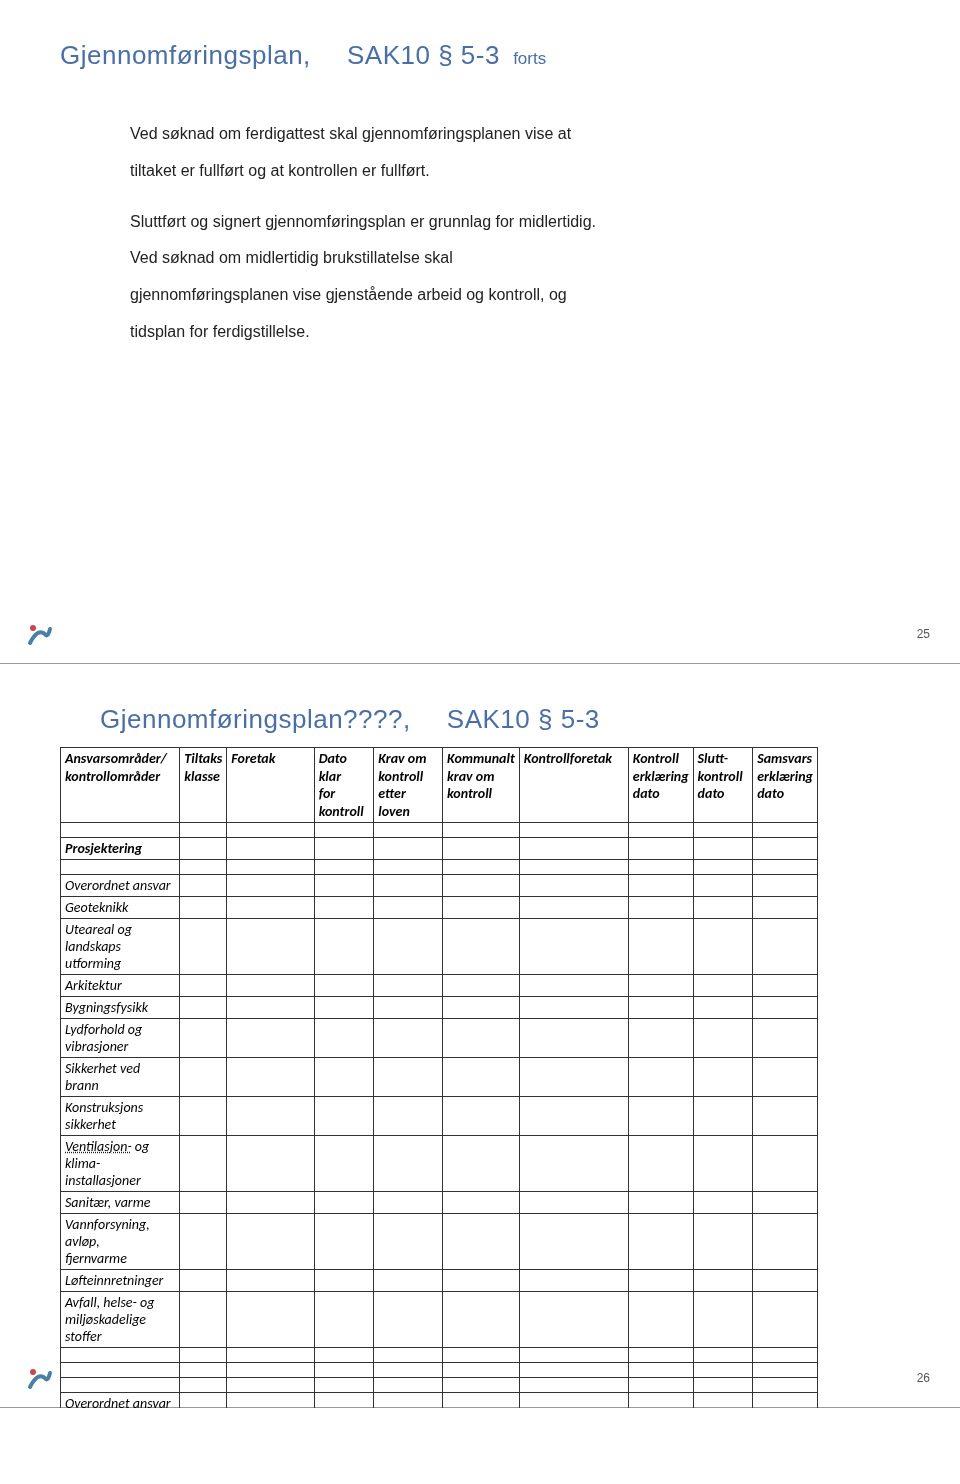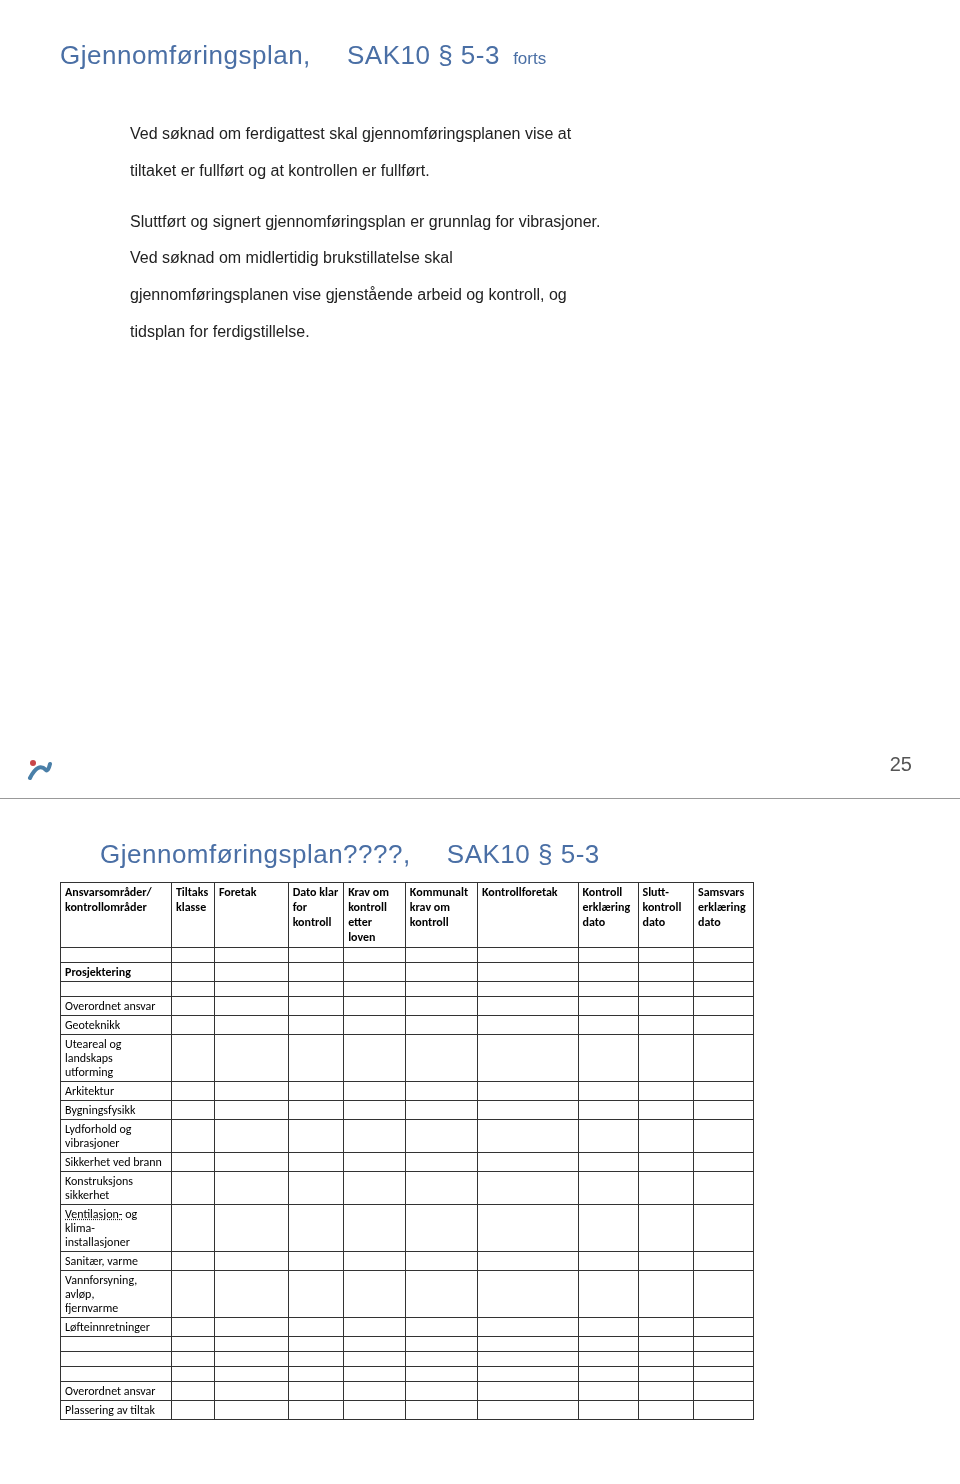--- a/index.html
+++ b/index.html
@@ -9,62 +9,63 @@
     background: #fff;
     font-family: "Segoe UI", Arial, sans-serif;
     width: 960px;
   }
   .slide {
     width: 960px;
     border-bottom: 1px solid #999;
     position: relative;
     padding: 40px 60px 20px 60px;
   }
-  .slide1 { height: 799px; }
+  .slide1 { height: 664px; }
   .slide2 { height: 744px; }
   .title-row {
     font-size: 26px;
     color: #4a6fa5;
     font-family: "Gill Sans", "Segoe UI", Arial, sans-serif;
     margin-bottom: 45px;
   }
   .title-main { letter-spacing: 0.5px; }
   .title-suffix { font-size: 17px; margin-left: 6px; }
   .body-text {
     margin-left: 70px;
     font-size: 16px;
     line-height: 2.3;
     color: #222;
     max-width: 740px;
     font-family: Arial, sans-serif;
   }
   .pagenum {
     position: absolute;
     bottom: 22px;
-    right: 48px;
-    font-size: 20px;
+    right: 30px;
+    font-size: 12px;
     color: #555;
   }
   .logo {
     position: absolute;
     bottom: 14px;
     left: 26px;
     width: 28px;
     height: 28px;
   }
   .logo svg { overflow: visible; }
 
   
   .form-table {
     border-collapse: collapse;
-    width: 694px;
+    width: 758px;
     margin-top: 8px;
     font-family: Calibri, Arial, sans-serif;
-    font-size: 12px;
+    font-size: 14px;
     color: #000;
+    font-style: italic;
   }
   .form-table th, .form-table td {
     border: 1px solid #333;
     padding: 2px 4px;
     text-align: left;
     vertical-align: top;
     font-weight: normal;
   }
   .form-table thead th {
     font-weight: 600;
@@ -97,21 +98,21 @@
   <div class="title-row">
     <span class="title-main">Gjennomføringsplan,</span>
     &nbsp;&nbsp;&nbsp;
     <span class="title-main">SAK10 § 5-3</span>
     <span class="title-suffix">forts</span>
   </div>
   <div class="body-text">
     <div>Ved søknad om ferdigattest skal gjennomføringsplanen vise at</div>
     <div>tiltaket er fullført og at kontrollen er fullført.</div>
     <div style="height:14px"></div>
-    <div>Sluttført og signert gjennomføringsplan er grunnlag for vibrasjoner.</div>
+    <div>Sluttført og signert gjennomføringsplan er grunnlag for midlertidig.</div>
     <div>Ved søknad om midlertidig brukstillatelse skal</div>
     <div>gjennomføringsplanen vise gjenstående arbeid og kontroll, og</div>
     <div>tidsplan for ferdigstillelse.</div>
   </div>
   <div class="logo">
     <svg width="28" height="28" viewBox="0 0 28 28">
       <path d="M4 22 Q 12 6 20 14 Q 22 16 24 8" stroke="#4a7fa8" stroke-width="4" fill="none" stroke-linecap="round"></path>
       <circle cx="7" cy="7" r="3" fill="#c9464a"></circle>
     </svg>
   </div>
@@ -326,20 +327,32 @@
           <td></td>
           <td></td>
           <td></td>
           <td></td>
           <td></td>
           <td></td>
           <td></td>
           <td></td>
           <td></td>
         </tr>
+        <tr>
+          <td>Avfall, helse- og<br>miljøskadelige stoffer</td>
+          <td></td>
+          <td></td>
+          <td></td>
+          <td></td>
+          <td></td>
+          <td></td>
+          <td></td>
+          <td></td>
+          <td></td>
+        </tr>
         <tr class="empty-row">
           <td></td>
           <td></td>
           <td></td>
           <td></td>
           <td></td>
           <td></td>
           <td></td>
           <td></td>
           <td></td>

